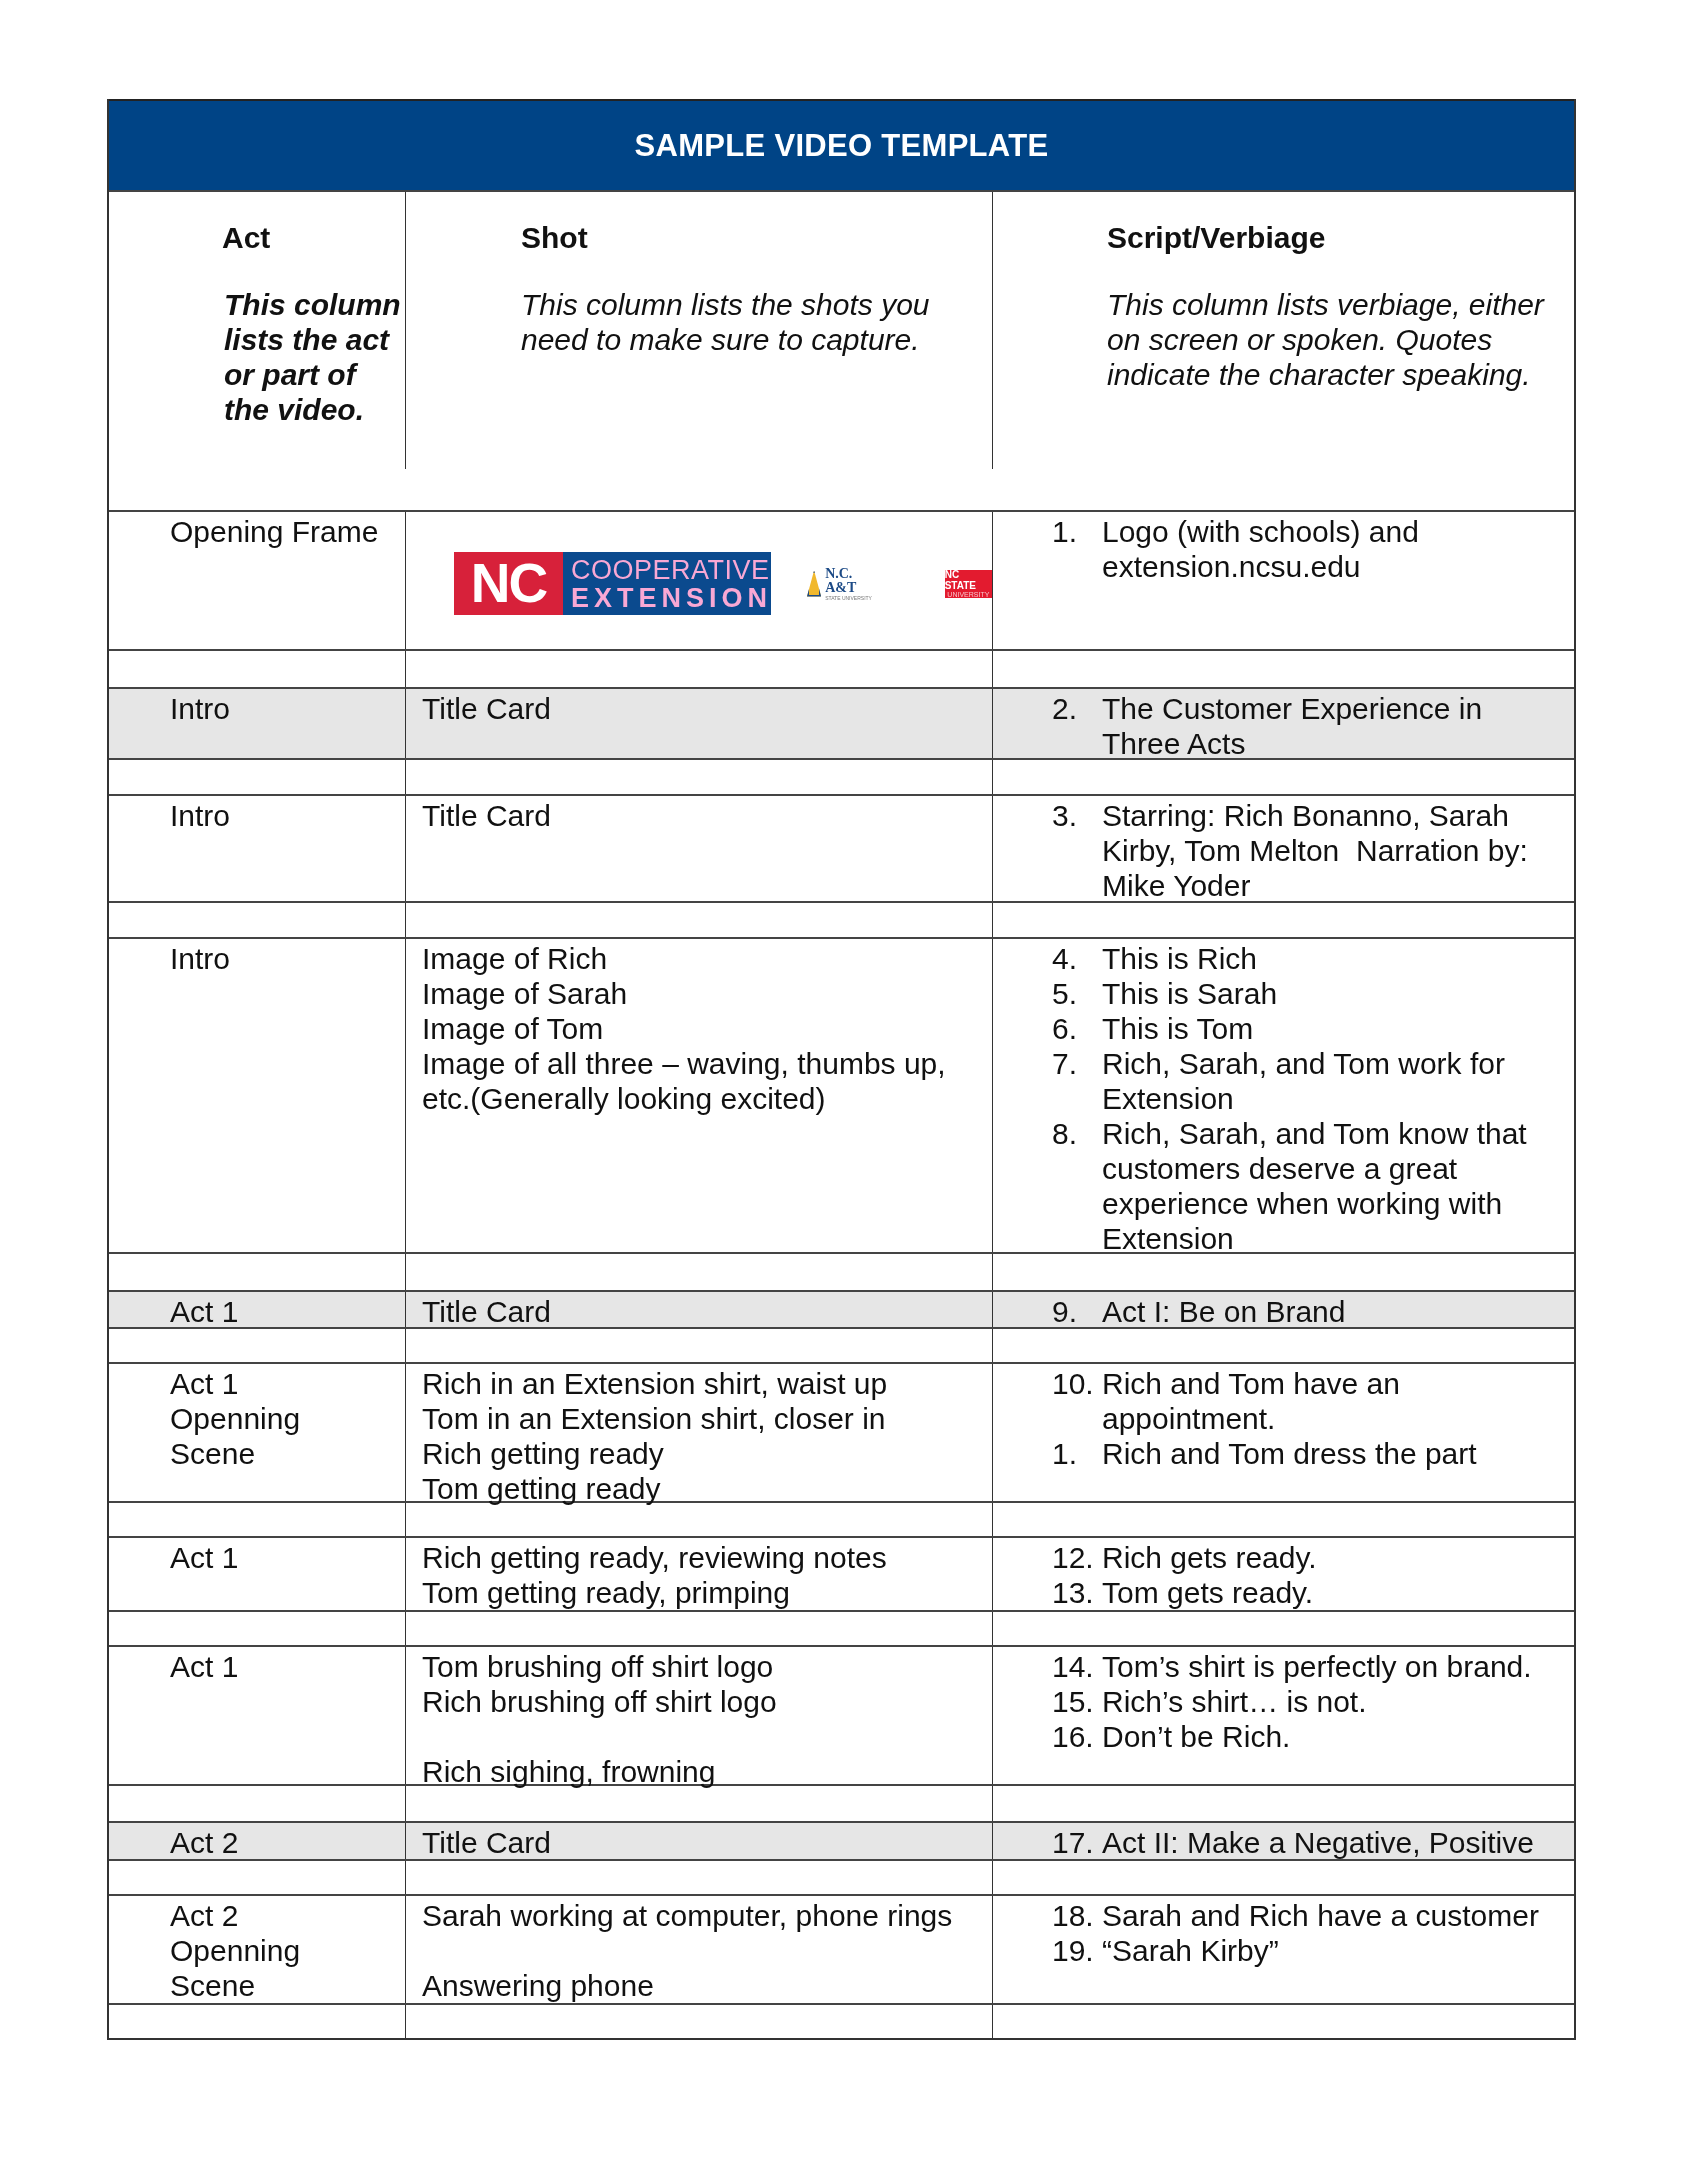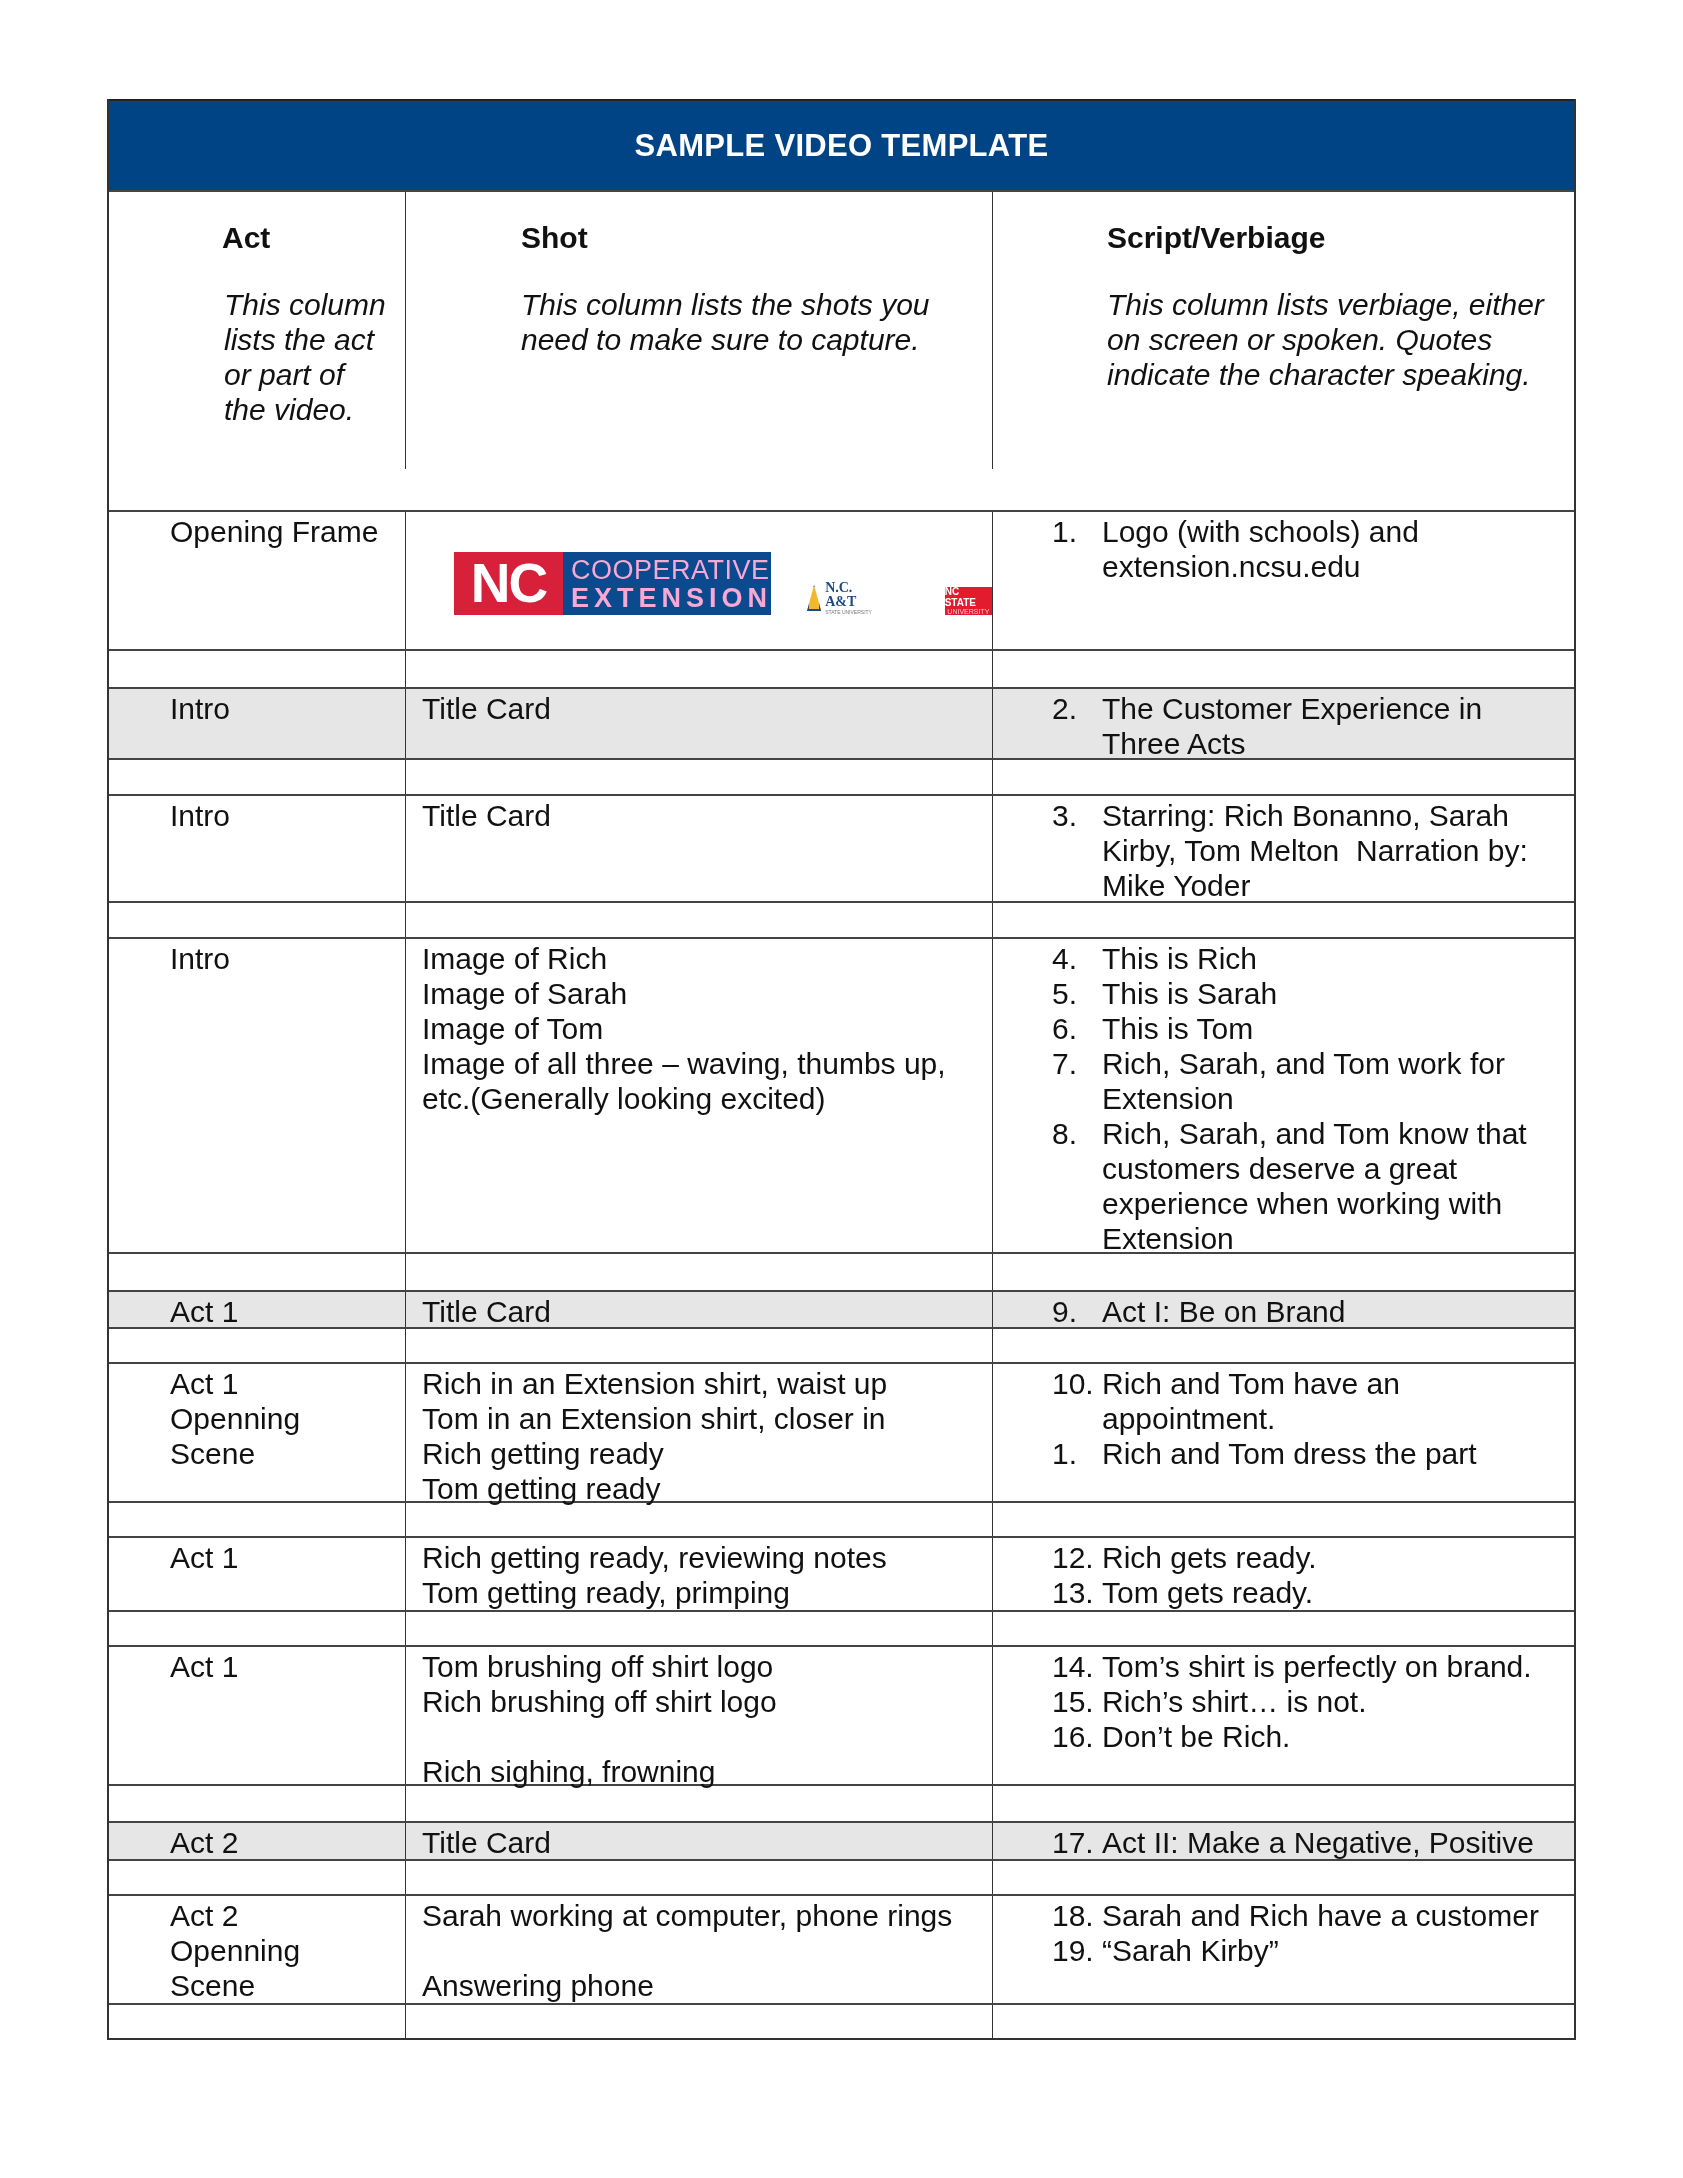--- a/index.html
+++ b/index.html
@@ -10,27 +10,27 @@
   .row.gray { background: #e6e6e6; }
   .cell { box-sizing: border-box; font-size: 30px; line-height: 35px; padding-top: 2px; }
   .c1 { width: 297px; border-right: 1.5px solid #333; padding-left: 61px; }
   .c2 { width: 587px; border-right: 1.5px solid #333; padding-left: 16px; }
   .c3 { flex: 1; padding-left: 59px; padding-right: 10px; }
   .hdr .c1 { padding-left: 113px; padding-top: 28px; }
   .hdr .c2 { padding-left: 115px; padding-top: 28px; }
   .hdr .c3 { padding-left: 114px; padding-top: 28px; }
   .hdr-title { font-weight: bold; font-size: 30px; display: block; margin-bottom: 32px; }
   .hdr-desc { font-style: italic; font-size: 30px; line-height: 35px; display: block; }
-  .hdr .c1 .hdr-desc { padding-left: 2px; width: 178px; }
+  .hdr .c1 .hdr-desc { padding-left: 2px; width: 178px; font-weight: bold; }
   .line { display: block; white-space: pre; }
   ol.script { margin: 0; padding: 0; list-style: none; }
   ol.script li { display: flex; }
   ol.script .num { width: 50px; flex: none; }
   ol.script .txt { flex: 1; }
-  .logos { display: flex; align-items: flex-end; padding-top: 38px; padding-left: 32px; gap: 32px; }
+  .logos { display: flex; align-items: center; padding-top: 38px; padding-left: 32px; gap: 32px; }
   .nc-logo { display: flex; height: 63px; }
   .nc-red { background: #d7213a; color: #fff; font-weight: bold; font-size: 55px; width: 109px; display: flex; align-items: center; justify-content: center; letter-spacing: -2px; }
   .nc-blue { background: #0b4a8e; color: #f9a8d4; width: 208px; display: flex; flex-direction: column; justify-content: center; padding-left: 8px; box-sizing: border-box; }
   .nc-blue .t1 { font-size: 27px; line-height: 28px; letter-spacing: 0.5px; }
   .nc-blue .t2 { font-size: 27px; line-height: 28px; font-weight: bold; letter-spacing: 5px; }
   .ncat { display: flex; align-items: center; gap: 4px; margin-left: 4px; }
   .ncat-mark { width: 16px; height: 26px; background: #f1b82d; border: 2px solid #1c4a86; box-sizing: border-box; clip-path: polygon(50% 0, 100% 100%, 0 100%); }
   .ncat-text { display: flex; flex-direction: column; color: #1c4a86; }
   .ncat-text .a { font-family: "Liberation Serif", serif; font-weight: bold; font-size: 14px; line-height: 14px; }
   .ncat-text .b { font-size: 5px; line-height: 6px; color: #777; }

